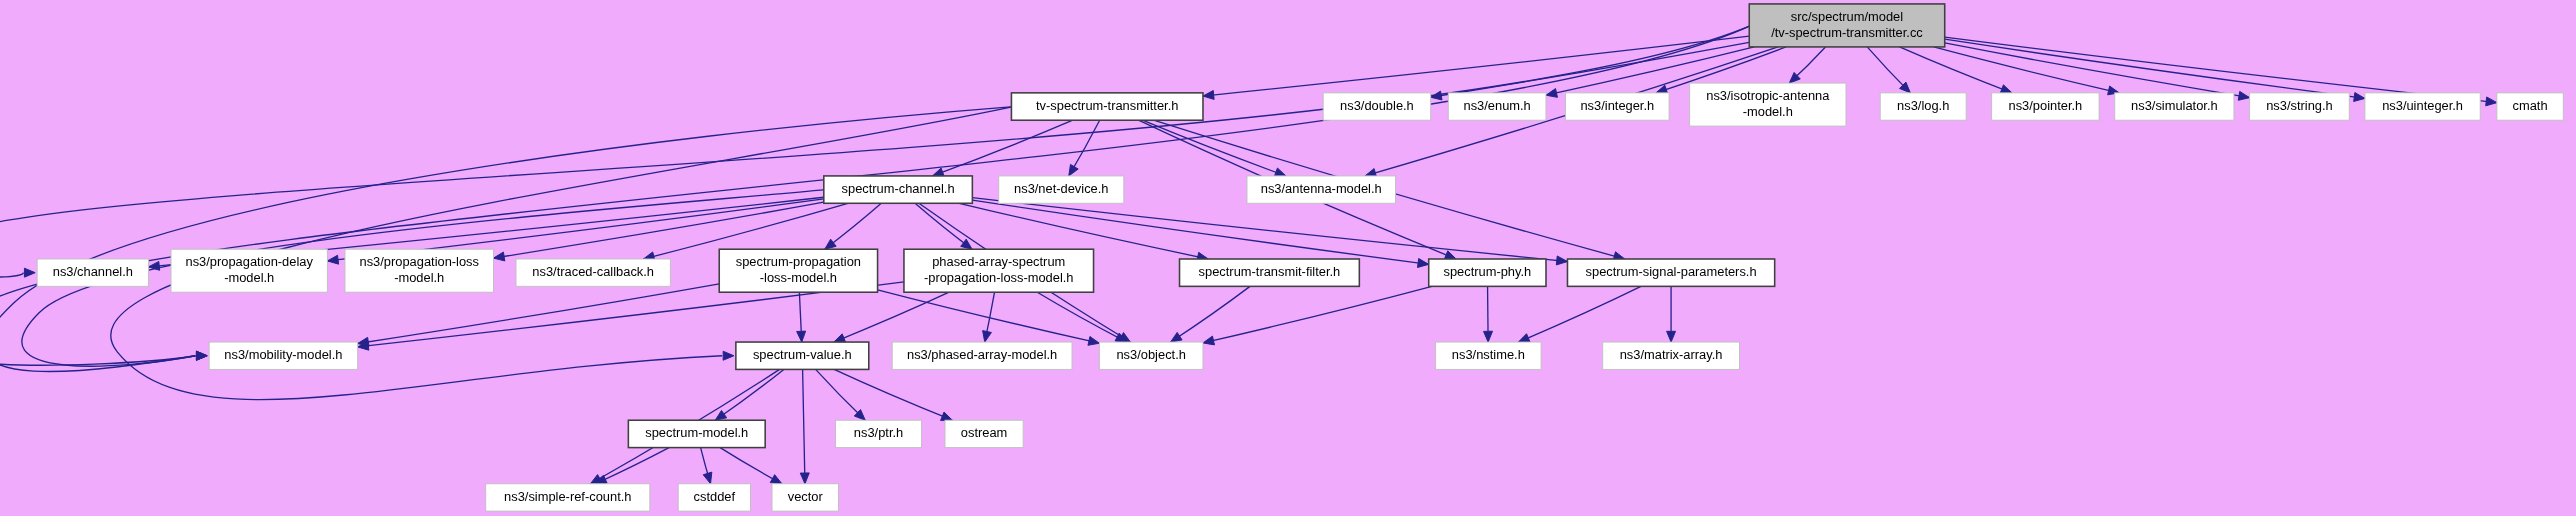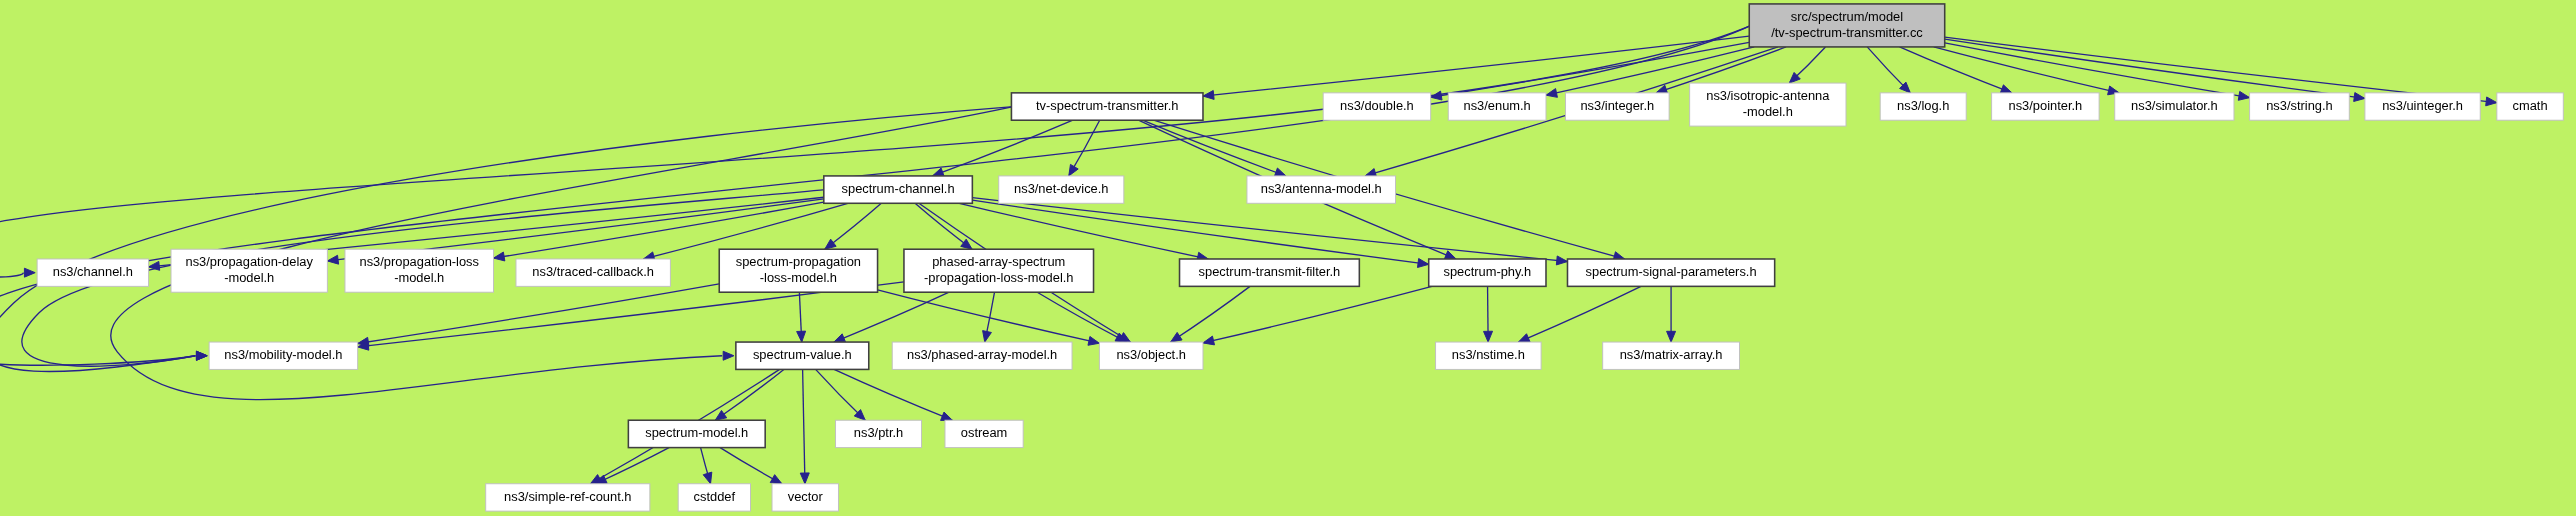--- a/index.html
+++ b/index.html
@@ -4,21 +4,21 @@
 <style>
   html, body {
     margin: 0;
     padding: 0;
     background: #ffffff;
   }
   #graph-root {
     position: relative;
     width: 2576px;
     height: 517px;
-    background: #bef264;
+    background: #f0abfc;
     font-family: "Liberation Sans", sans-serif;
   }
   svg.graph-canvas {
     position: absolute;
     left: 0;
     top: 0;
     width: 2576px;
     height: 517px;
     overflow: visible;
   }

